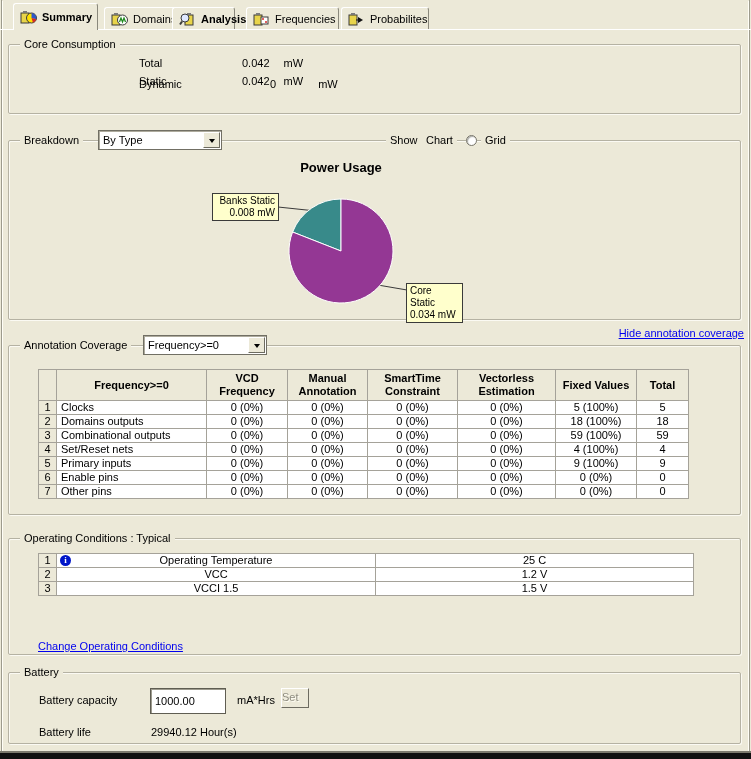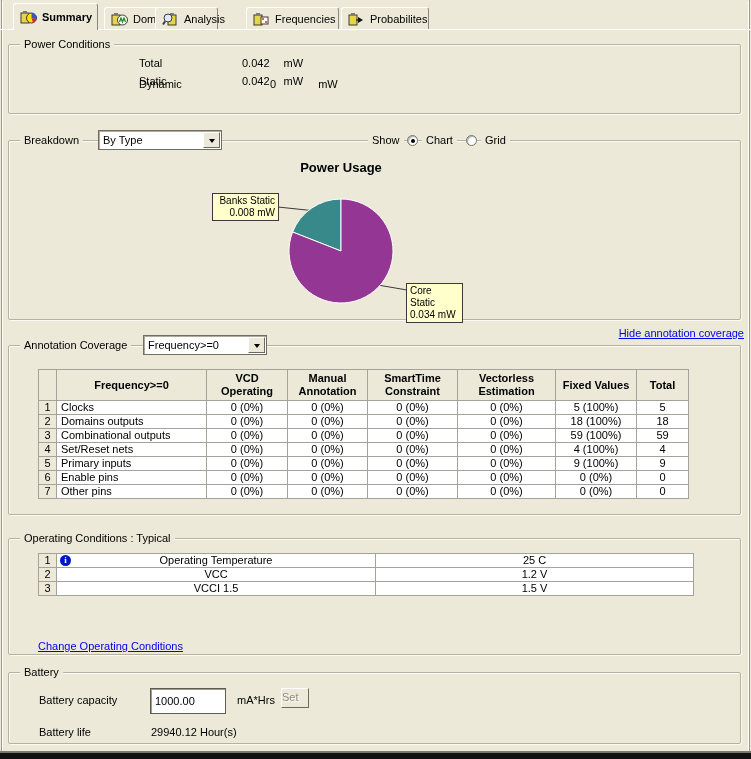--- a/index.html
+++ b/index.html
@@ -139,21 +139,21 @@
       <svg width="18" height="14" viewBox="0 0 18 14">
           <rect x="1" y="3" width="8" height="10" fill="#e8d44a" stroke="#3a3a3a"></rect>
           <rect x="3" y="1" width="4" height="2" fill="#7a7a7a"></rect>
           <circle cx="11.5" cy="8" r="5" fill="#fff" stroke="#3a3a3a"></circle>
           <polyline points="8.5,10 10,6 11.5,10 13,6 14.5,10" fill="none" stroke="#1f8a1f" stroke-width="1.3"></polyline>
         </svg>
     </span>
     <span>Domains</span>
   </div>
 
-  <div class="tab" style="left:155px;width:63px;">
+  <div class="tab" style="left:172px;width:63px;font-weight:bold;">
     <span class="ticon">
       <svg width="18" height="14" viewBox="0 0 18 14">
           <rect x="6" y="3" width="8" height="10" fill="#e8d44a" stroke="#3a3a3a"></rect>
           <rect x="8" y="1" width="4" height="2" fill="#7a7a7a"></rect>
           <circle cx="6" cy="6" r="4" fill="#dfe8ff" stroke="#3a3a3a"></circle>
           <line x1="3" y1="9.5" x2="1" y2="12.5" stroke="#3a3a3a" stroke-width="2"></line>
         </svg>
     </span>
     <span>Analysis</span>
   </div>
@@ -178,21 +178,21 @@
           <rect x="3" y="1" width="4" height="2" fill="#7a7a7a"></rect>
           <path d="M10,5 L15,8 L10,11 Z" fill="#111"></path>
           <line x1="10" y1="8" x2="8" y2="8" stroke="#111"></line>
         </svg>
     </span>
     <span>Probabilites</span>
   </div>
 </div>
 
 <div class="group" style="left:8px;top:44px;width:733px;height:70px;"></div>
-<span class="gtitle" style="left:20px;top:38px;">Power Conditions</span>
+<span class="gtitle" style="left:20px;top:38px;">Core Consumption</span>
 
 <div class="abs" style="left:139px;top:57px;display:flex;">
   <span style="width:103px;">Total</span>
   <span>0.042</span>
   <span style="margin-left:14px;">mW</span>
 </div>
 <div class="abs" style="left:139px;top:75px;display:flex;">
   <span style="width:103px;">Static</span>
   <span>0.042</span>
   <span style="margin-left:14px;">mW</span>
@@ -206,21 +206,21 @@
 <div class="group" style="left:8px;top:140px;width:733px;height:180px;"></div>
 <span class="gtitle" style="left:20px;top:134px;">Breakdown</span>
 
 <div class="combo" style="left:98px;top:130px;">
   <span class="combo-value">By Type</span>
   <span class="combo-btn">
       <span class="arrow-down"></span>
     </span>
 </div>
 
-<span class="abs gtitle" style="left:368px;top:134px;">Show</span>
+<span class="abs gtitle" style="left:386px;top:134px;">Show</span>
 <span class="radio sel" style="left:407px;top:135px;"></span>
 <span class="abs gtitle" style="left:422px;top:134px;">Chart</span>
 <span class="radio" style="left:466px;top:135px;"></span>
 <span class="abs gtitle" style="left:481px;top:134px;">Grid</span>
 
 <div class="abs" style="left:251px;top:160px;width:180px;text-align:center;font-weight:bold;font-size:13px;">Power Usage</div>
 
 <svg id="pie-svg" class="abs" style="left:200px;top:180px;" width="280" height="140" viewBox="0 0 280 140">
   <line x1="78" y1="27" x2="116" y2="31" stroke="#3a3a3a" stroke-width="1"></line>
   <line x1="172" y1="104" x2="207" y2="110" stroke="#3a3a3a" stroke-width="1"></line>
@@ -257,21 +257,21 @@
       <col style="width:80px">
     <col style="width:90px">
       <col style="width:98px">
       <col style="width:81px">
       <col style="width:52px">
   </colgroup>
   <tbody>
       <tr>
     <th class="rownum"></th>
     <th>Frequency&gt;=0</th>
-    <th>VCD Operating</th>
+    <th>VCD Frequency</th>
     <th>Manual Annotation</th>
     <th>SmartTime Constraint</th>
     <th>Vectorless Estimation</th>
     <th>Fixed Values</th>
     <th>Total</th>
   </tr>
   <tr>
     <td class="rownum">1</td>
     <td class="name">Clocks</td>
     <td>0 (0%)</td>

